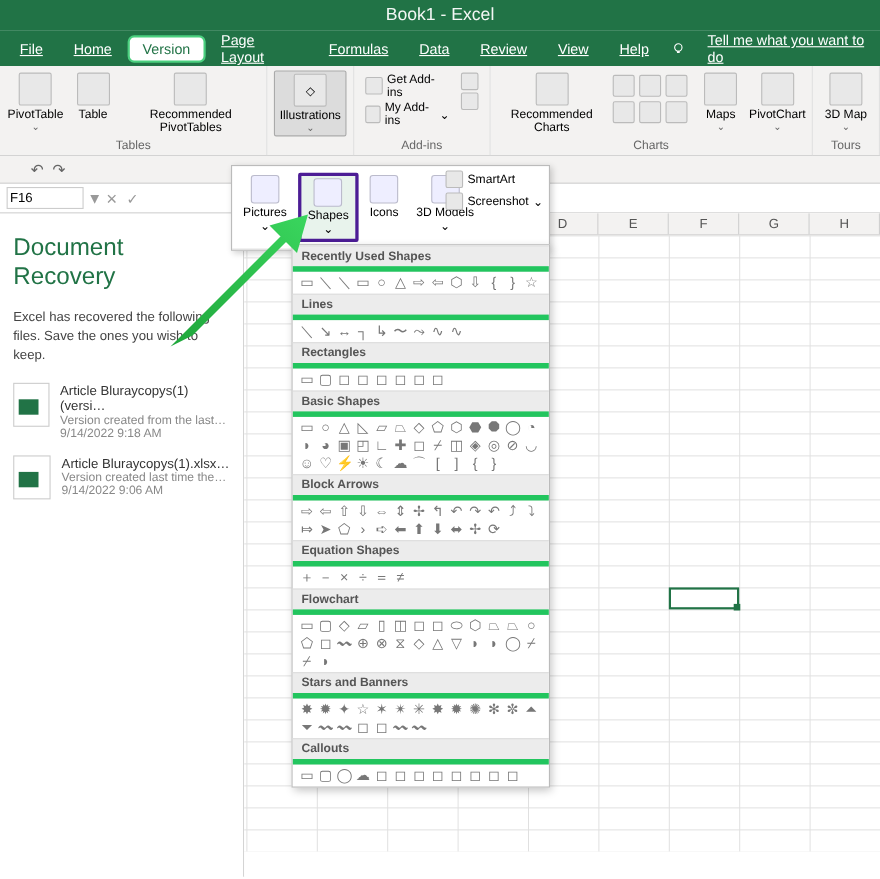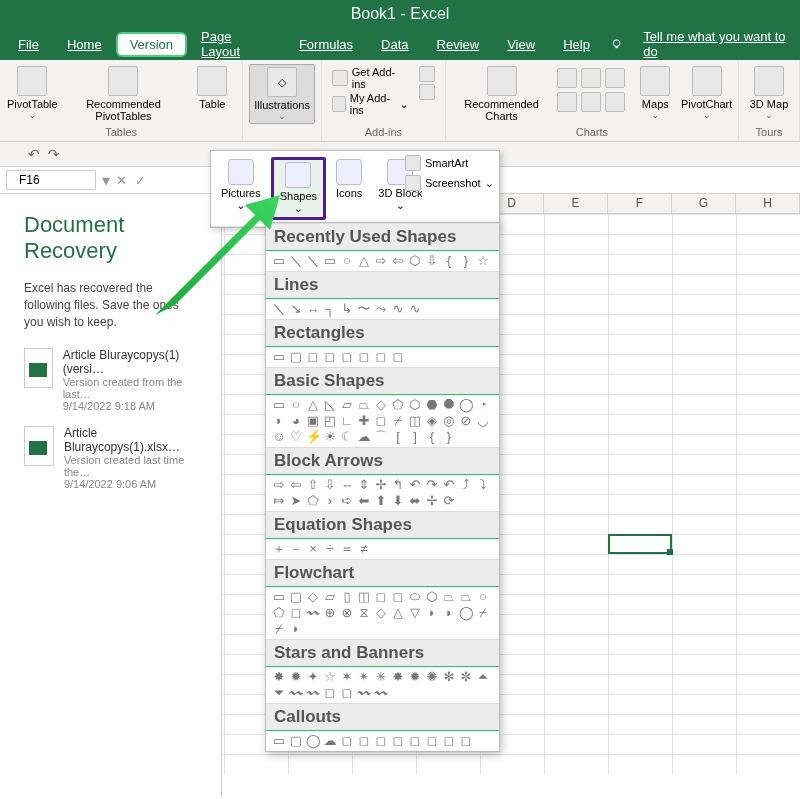--- a/index.html
+++ b/index.html
@@ -26,26 +26,26 @@
 .mini-stack { display:flex; flex-direction:column; gap:2px; padding:2px 4px; }
 .mini-btn { display:flex; align-items:center; gap:4px; font-size:11px; cursor:pointer; }
 .mini-icon { width:16px; height:16px; background:#e8e8e8; border:1px solid #bbb; border-radius:2px; }
 .chart-grid { display:grid; grid-template-columns:repeat(3, 20px); grid-template-rows:repeat(2, 20px); gap:4px; padding:4px; }
 .chart-cell { width:20px; height:20px; background:#e8e8e8; border:1px solid #bbb; border-radius:2px; cursor:pointer; }
 
 .qat { background:#f3f2f1; border-bottom:1px solid #d0d0d0; padding:4px 10px; display:flex; align-items:center; gap:8px; }
 .qat-btn { cursor:pointer; color:#666; font-size:14px; }
 
 .namebox-row { display:flex; align-items:center; border-bottom:1px solid #d0d0d0; padding:3px 6px; gap:6px; }
-.namebox { width: 90px; border:1px solid #ccc; padding:2px 12px; font-size:12px; }
+.namebox { width: 70px; border:1px solid #ccc; padding:2px 2px; font-size:12px; }
 .fx-icons { color:#999; font-size:13px; display:flex; gap:8px; }
 
 .content { display:flex; height: calc(799px - 28px - 32px - 82px - 28px - 26px); }
 
-.recovery-panel { width: 257px; border-right:1px solid #d0d0d0; padding:18px 24px; overflow:hidden; }
+.recovery-panel { width: 257px; border-right:1px solid #d0d0d0; padding:18px 12px; overflow:hidden; }
 .recovery-panel h2 { font-size:22px; font-weight:400; color:#217346; margin-bottom:16px; }
 .recovery-panel p { font-size:12px; color:#444; margin-bottom:18px; line-height:1.4; }
 .file-item { display:flex; gap:10px; margin-bottom:14px; cursor:pointer; }
 .file-icon { width:34px; height:40px; border:1px solid #ccc; background:#fff; position:relative; }
 .file-icon::after { content:''; position:absolute; left:4px; top:14px; width:18px; height:14px; background:#217346; }
 .file-meta .fname { font-size:12px; color:#333; }
 .file-meta .fdesc { font-size:11px; color:#888; }
 .file-meta .fdate { font-size:11px; color:#888; }
 
 .grid-area { flex:1; position:relative; background:#fff; }
@@ -59,21 +59,21 @@
 
 .illus-panel { position:absolute; left:210px; top:150px; width:290px; background:#fff; border:1px solid #bbb; box-shadow:2px 2px 6px rgba(0,0,0,0.2); z-index:20; }
 .illus-toolbar { display:flex; padding:6px 4px; gap:4px; border-bottom:1px solid #ddd; }
 .illus-btn { display:flex; flex-direction:column; align-items:center; font-size:11px; padding:2px 6px; cursor:pointer; border-radius:2px; }
 .illus-btn.sel { background:#e8f3ec; border:3px solid #4c1d95; }
 .illus-btn .iicon { width:26px; height:26px; background:#eef; border:1px solid #bbc; border-radius:3px; margin-bottom:2px;}
 .illus-side { position:absolute; left:190px; top:0; display:flex; flex-direction:column; gap:4px; padding:4px;text-align:center; }
 .illus-side .mini-btn { white-space:nowrap; }
 
 .shapes-panel { position:absolute; left:265px; top:222px; width:235px; max-height:560px; background:#fff; border:1px solid #bbb; box-shadow:2px 3px 8px rgba(0,0,0,0.25); z-index:21; overflow:hidden; }
-.shape-section-h { background:#ececec; color:#555; font-size:17px; font-weight:600; padding:3px 8px; border-bottom:1px solid #22c55e; border-top:1px solid #ddd;}
+.shape-section-h { background:#ececec; color:#555; font-size:11px; font-weight:600; padding:3px 8px; border-bottom:5px solid #22c55e; border-top:1px solid #ddd;}
 .shape-row { display:flex; flex-wrap:wrap; gap:2px 3px; padding:3px 6px; }
 .shape { width:14px; height:14px; color:#777; font-size:13px; line-height:14px; text-align:center; cursor:pointer; }
 
 .green-arrow { position:absolute; left:150px; top:190px; z-index:30; pointer-events:none; }
 </style>
 </head>
 <body>
 
 <div class="titlebar">
   <span class="title">Book1 - Excel</span>
@@ -101,25 +101,25 @@
 <div class="ribbon">
   <div class="ribbon-group">
     <div class="ribbon-group-body">
       <div class="ribbon-btn">
           <div class="icon-lg"></div>
           <span class="lbl">PivotTable</span>
           <span class="dd">⌄</span>
         </div>
       <div class="ribbon-btn">
           <div class="icon-lg"></div>
+          <span class="lbl">Table</span>
+        </div>
+      <div class="ribbon-btn">
+          <div class="icon-lg"></div>
           <span class="lbl">Recommended PivotTables</span>
-        </div>
-      <div class="ribbon-btn">
-          <div class="icon-lg"></div>
-          <span class="lbl">Table</span>
         </div>
     </div>
     <div class="ribbon-group-label">Tables</div>
   </div>
 
   <div class="ribbon-group">
     <div class="ribbon-group-body">
       <div class="ribbon-btn selected">
           <div class="icon-lg">◇</div>
           <span class="lbl">Illustrations</span>
@@ -253,21 +253,21 @@
         <div class="iicon"></div>
         <span>Shapes</span>
         <span class="dd">⌄</span>
       </div>
     <div class="illus-btn">
         <div class="iicon"></div>
         <span>Icons</span>
       </div>
     <div class="illus-btn">
         <div class="iicon"></div>
-        <span>3D Block</span>
+        <span>3D Models</span>
         <span class="dd">⌄</span>
       </div>
   </div>
   <div class="illus-side">
     <div class="mini-btn">
         <span class="mini-icon"></span>
         <span>SmartArt</span>
       </div>
     <div class="mini-btn">
         <span class="mini-icon"></span>

